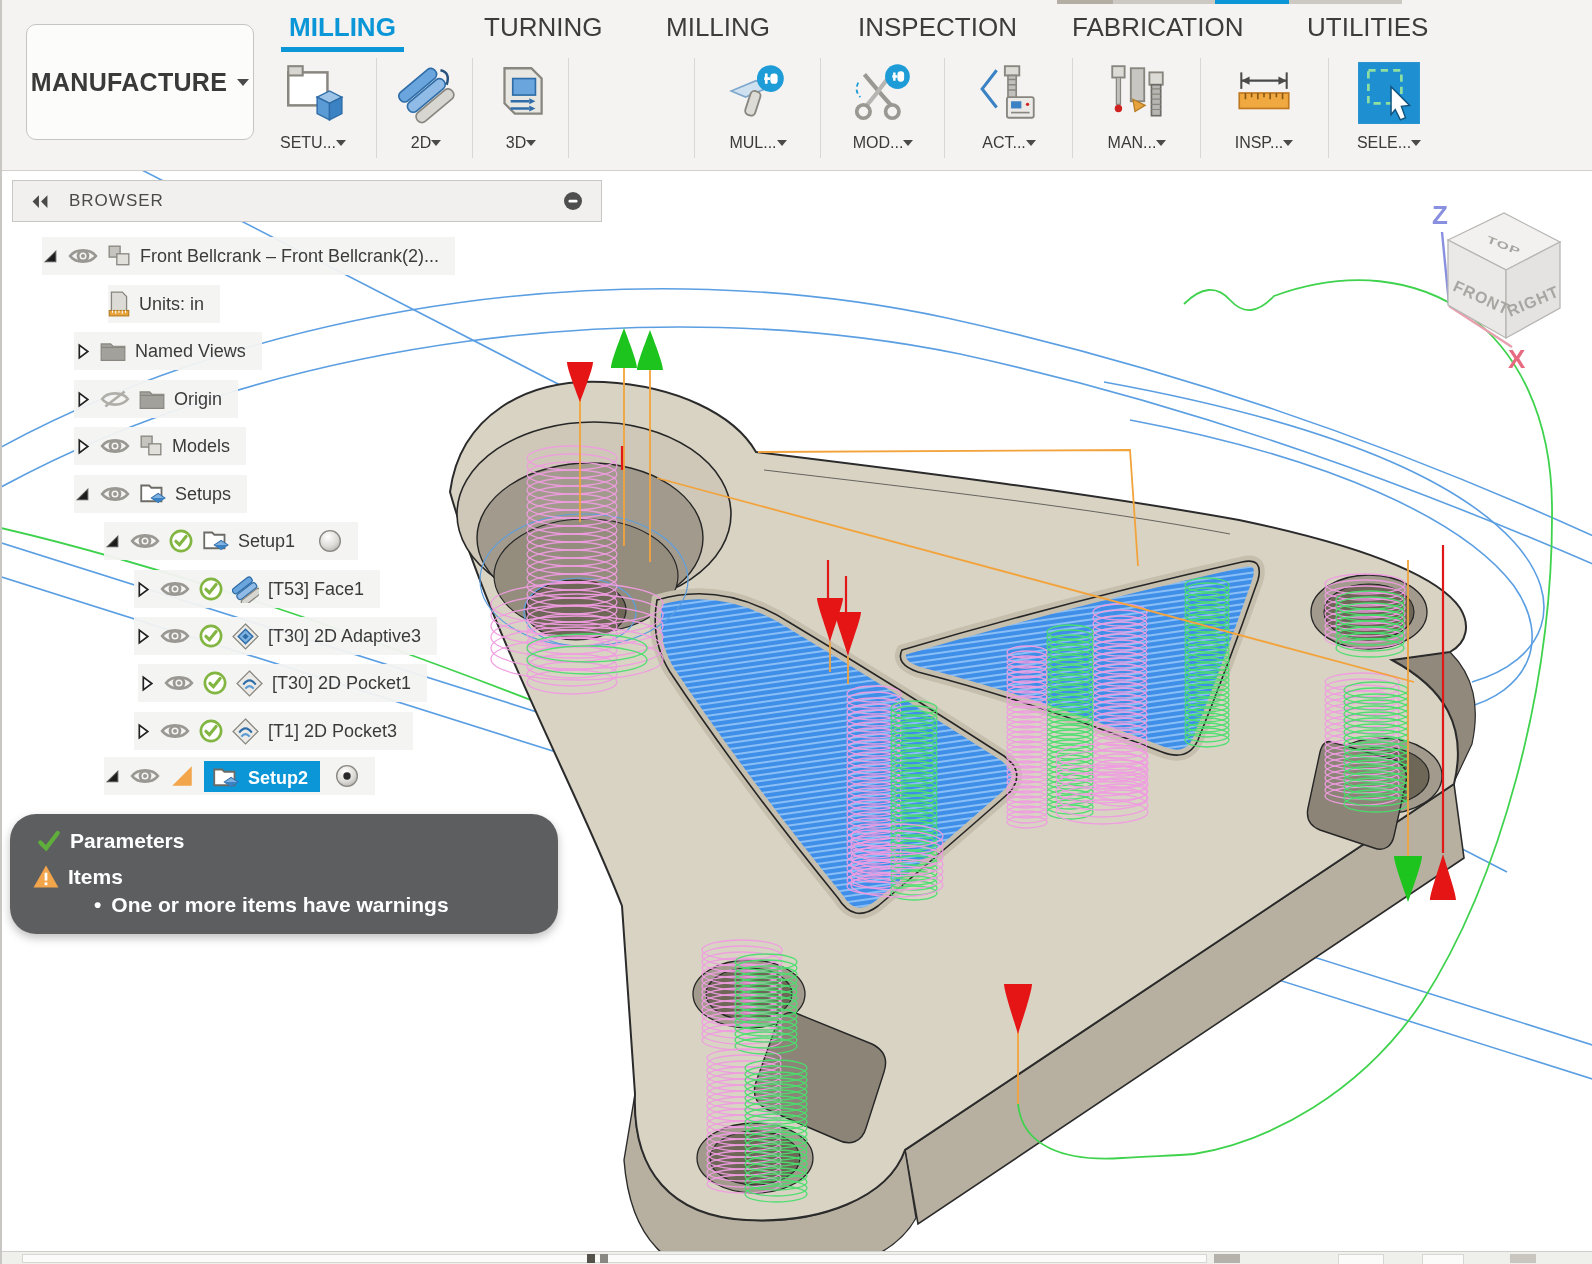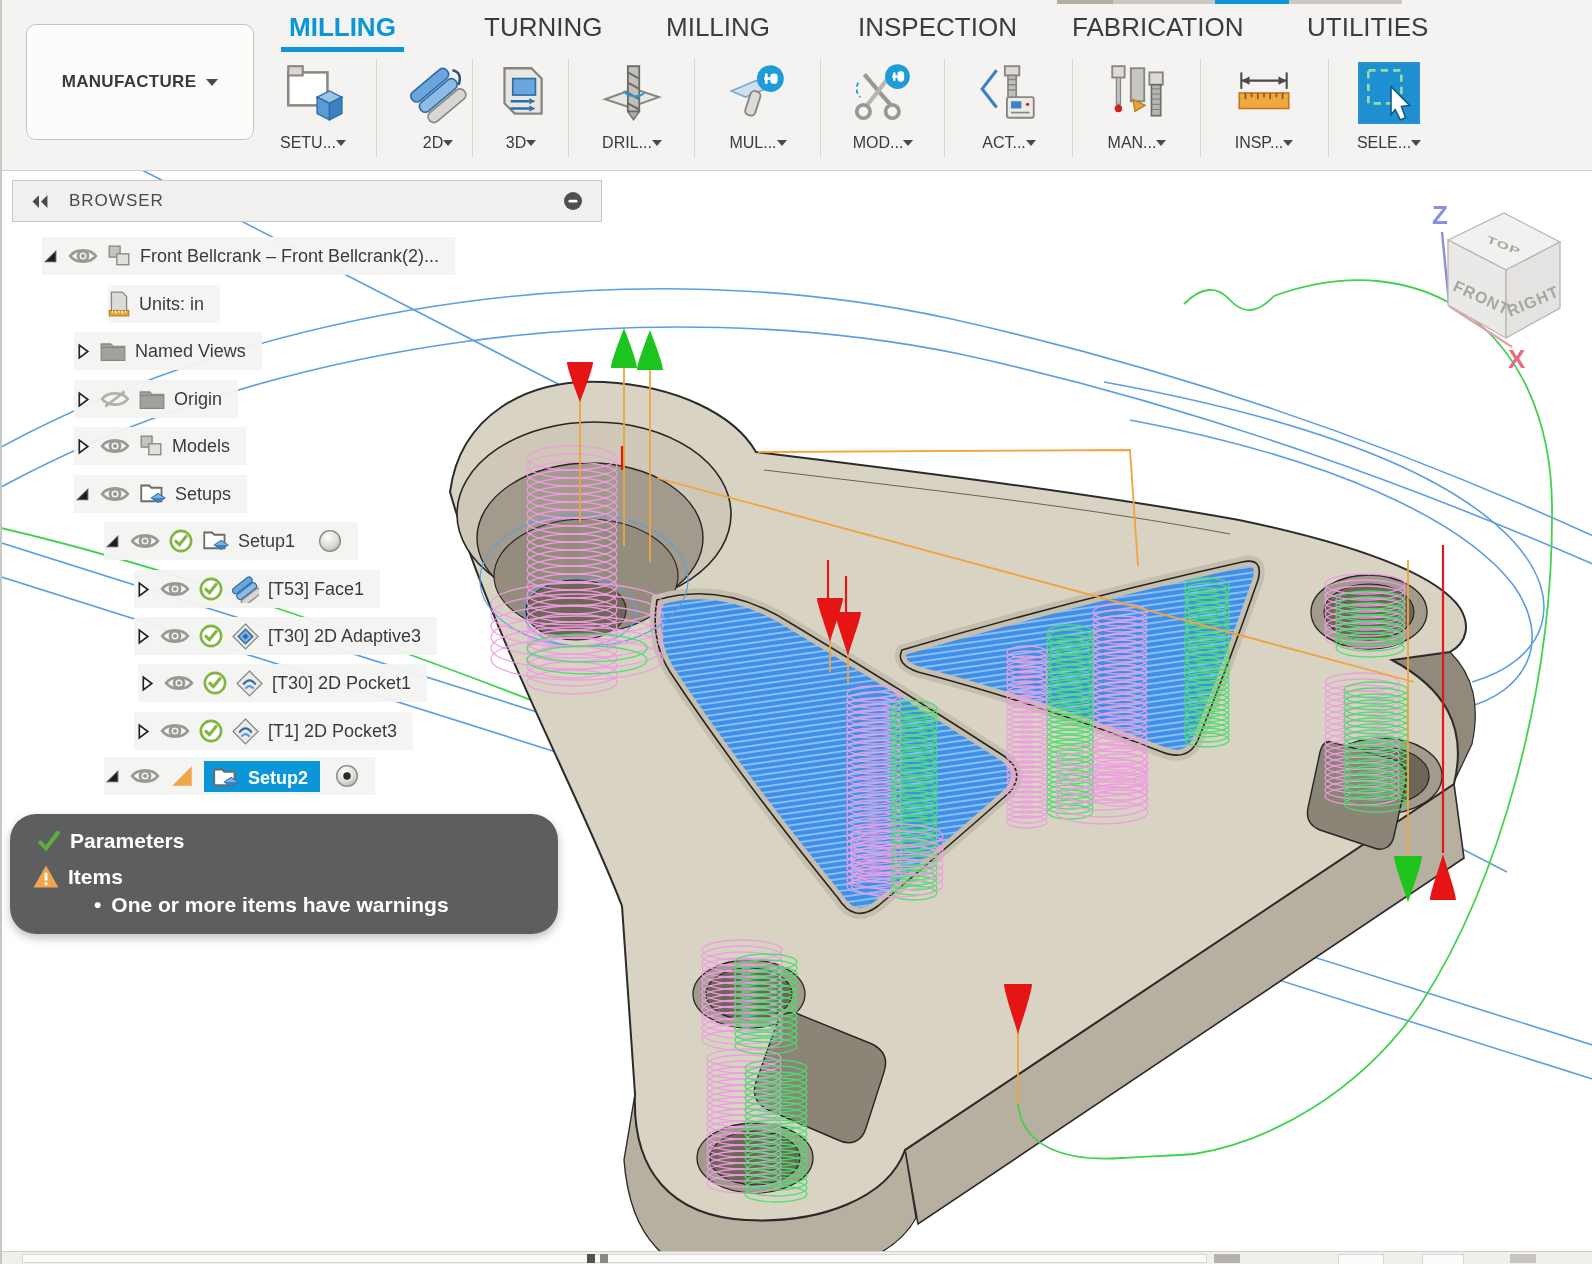--- a/index.html
+++ b/index.html
@@ -7,21 +7,21 @@
     width:1592px;height:1264px;position:relative;overflow:hidden;
     font-family:"Liberation Sans",sans-serif;background:#fff;
     border-left:2px solid #c9c7c4;box-sizing:border-box;
   }
   
   .topstrip{position:absolute;top:0;left:0;width:100%;height:4px;z-index:60}
   .topstrip .seg{position:absolute;top:0;height:4px}
   
   .toolbar{position:absolute;top:0;left:0;width:100%;height:170px;background:#f4f3f1;border-bottom:1px solid #d2d0cc;z-index:50}
   .manufacture-btn{position:absolute;left:24px;top:24px;width:226px;height:114px;background:#fcfcfb;border:1px solid #c6c4c0;border-radius:10px;
-    display:flex;align-items:center;justify-content:center;gap:10px;font-size:17px;font-weight:bold;color:#3a3a3a;letter-spacing:.3px;cursor:pointer}
+    display:flex;align-items:center;justify-content:center;gap:10px;font-size:25px;font-weight:bold;color:#3a3a3a;letter-spacing:.3px;cursor:pointer}
   .caret{display:inline-block;width:0;height:0;border-left:6px solid transparent;border-right:6px solid transparent;border-top:7px solid #4a4a4a}
   .caret.small{border-left-width:5px;border-right-width:5px;border-top-width:6px}
   .tab{position:absolute;top:12px;font-size:26px;color:#3c3c3c;cursor:pointer}
   .tab.active{color:#0a96d7;font-weight:bold}
   .tab.active::after{content:"";position:absolute;left:-8px;right:-8px;bottom:-9px;height:5px;background:#0a96d7}
   .tgroup{position:absolute;top:50px;text-align:center;cursor:pointer}
   .tgroup .ticon{height:76px;display:flex;align-items:flex-end;justify-content:center}
   .tgroup .tlabel{margin-top:8px;font-size:16px;color:#3a3a3a;display:flex;align-items:center;justify-content:center;gap:0;white-space:nowrap}
   .gsep{position:absolute;top:58px;height:100px;width:1px;background:#d9d7d3}
   
@@ -187,21 +187,21 @@
         <polygon points="36,36 48,42 48,58 36,52" fill="#5b9bd5" stroke="#2f6da8" stroke-width="1.4"></polygon>
         <polygon points="48,42 60,36 60,52 48,58" fill="#3b82c4" stroke="#2f6da8" stroke-width="1.4"></polygon>
       </svg>
     </div>
     <div class="tlabel">
         <span>SETU...</span>
         <span class="caret small"></span>
       </div>
   </div>
 
-  <div class="tgroup" style="left:396px;width:80px">
+  <div class="tgroup" style="left:384px;width:80px">
     <div class="ticon">
       <svg width="66" height="66" viewBox="0 0 64 64">
         <g transform="rotate(-40 32 34)">
           <rect x="10" y="16" width="44" height="11" rx="5" fill="#6aa5dd" stroke="#2f6da8" stroke-width="1.6"></rect>
           <rect x="10" y="29" width="44" height="11" rx="5" fill="#8fbbe6" stroke="#2f6da8" stroke-width="1.6"></rect>
           <rect x="10" y="42" width="44" height="11" rx="5" fill="#d8d6d0" stroke="#88867f" stroke-width="1.6"></rect>
         </g>
         <path d="M46,10 q10,2 6,14" fill="none" stroke="#27527e" stroke-width="2.4"></path>
       </svg>
     </div>
@@ -220,35 +220,20 @@
         <polygon points="40,37 46,40 40,43" fill="#2f6da8"></polygon>
         <polygon points="40,44 46,47 40,50" fill="#2f6da8"></polygon>
       </svg>
     </div>
     <div class="tlabel">
         <span>3D</span>
         <span class="caret small"></span>
       </div>
   </div>
 
-  <div class="tgroup" style="left:574px;width:112px">
-    <div class="ticon">
-      <svg width="66" height="66" viewBox="0 0 64 64">
-        <polygon points="6,38 34,28 58,36 30,46" fill="#e9e7e2" stroke="#88867f" stroke-width="2"></polygon>
-        <rect x="28" y="6" width="11" height="44" fill="#c2c0bc" stroke="#6d6b65" stroke-width="1.8"></rect>
-        <path d="M28,12 l11,6 M28,22 l11,6 M28,32 l11,6 M28,42 l11,6" stroke="#6d6b65" stroke-width="2"></path>
-        <polygon points="28,50 39,50 33.5,58" fill="#b0aeaa" stroke="#6d6b65" stroke-width="1.4"></polygon>
-        <path d="M24,30 a12,9 0 0 0 20,2" fill="none" stroke="#1e9cd8" stroke-width="1.8"></path>
-      </svg>
-    </div>
-    <div class="tlabel">
-        <span>DRIL...</span>
-        <span class="caret small"></span>
-      </div>
-  </div>
 
   <div class="tgroup" style="left:700px;width:112px">
     <div class="ticon">
       <svg width="66" height="66" viewBox="0 0 64 64">
         <polygon points="6,30 30,20 44,26 20,36" fill="#cfe0f0" stroke="#7fa8cc" stroke-width="1.6"></polygon>
         <rect x="22" y="30" width="10" height="24" rx="4" transform="rotate(18 27 42)" fill="#dddbd5" stroke="#88867f" stroke-width="1.8"></rect>
         <circle cx="44" cy="18" r="13" fill="#1e9cd8"></circle>
         <path d="M38,18 h6 M40,13 v4 M40,19 v4" stroke="#fff" stroke-width="2.6"></path>
         <rect x="44" y="13" width="7" height="10" rx="3" fill="#fff"></rect>
       </svg>

